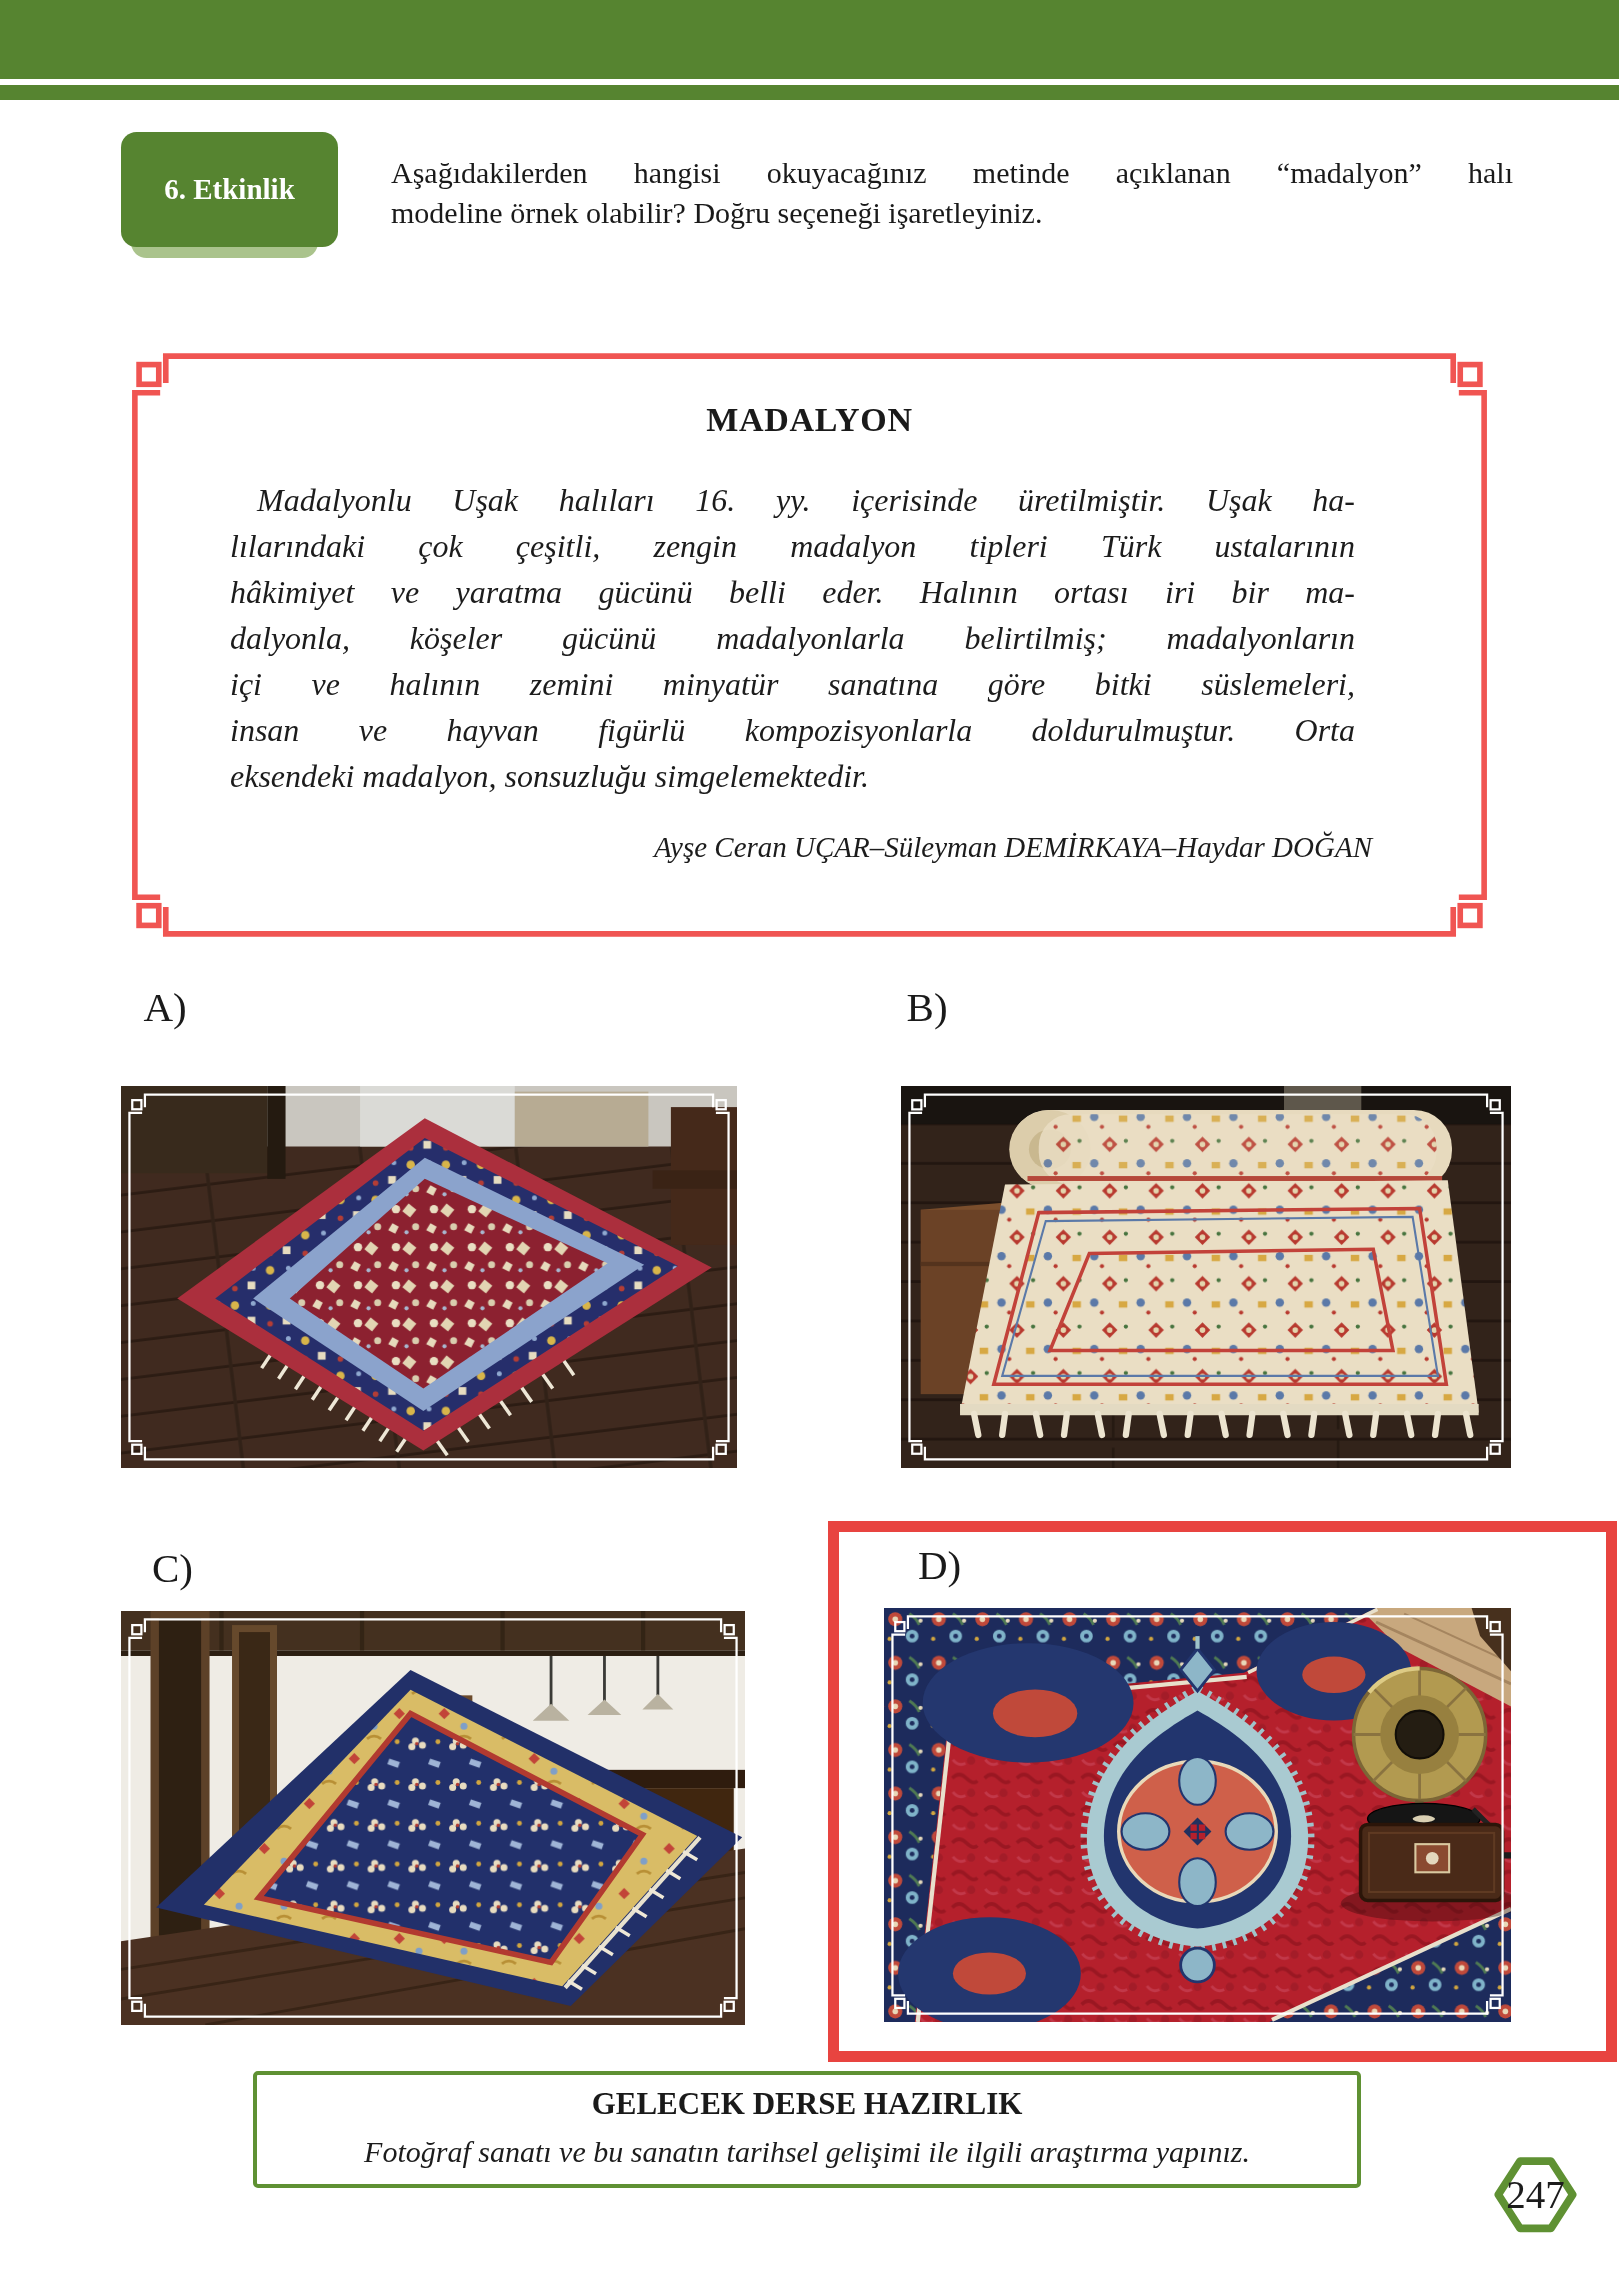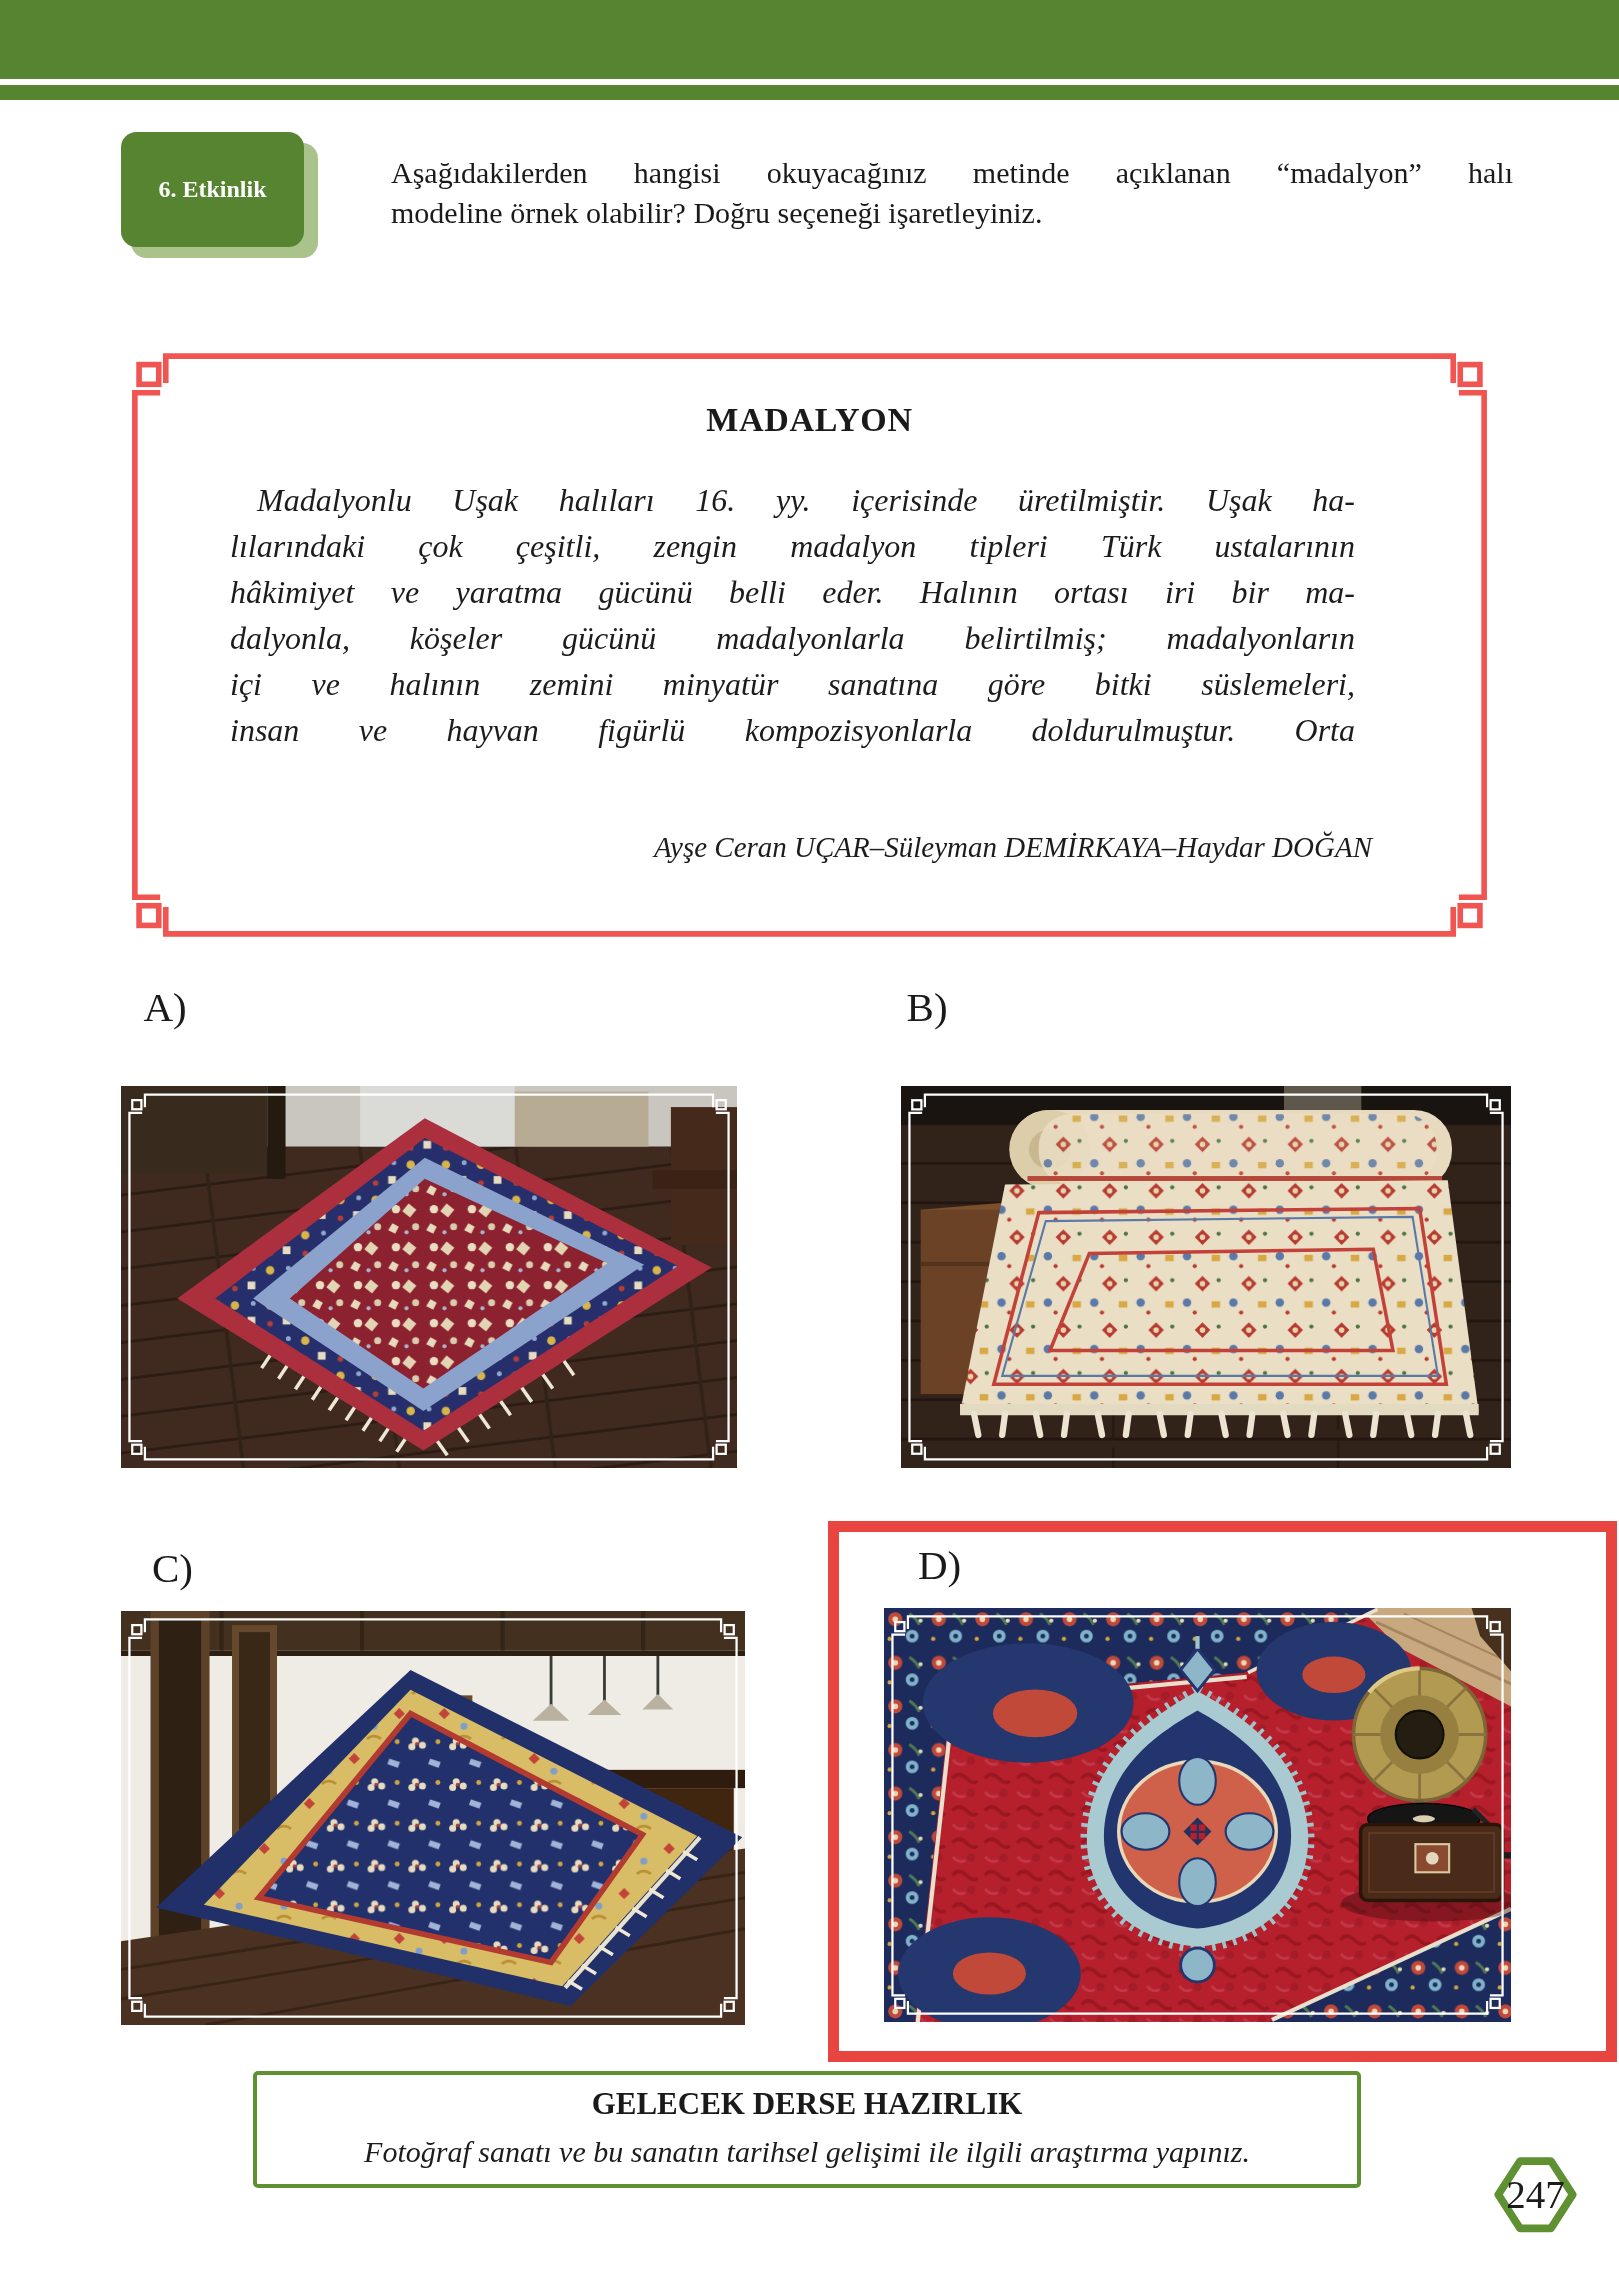--- a/index.html
+++ b/index.html
@@ -6,22 +6,22 @@
     --green:#568430; --green_light:#aac38c; --frame_red:#f05552;
     --highlight_red:#e84440; --footer_green:#5f9133; --ink:#1a1a1a;
   }
   *{margin:0;padding:0;box-sizing:border-box;}
   body{background:#888;font-family:"Liberation Serif",serif;}
   .page{position:relative;width:1620px;height:2284px;background:#ffffff;overflow:hidden;margin:0 auto;}
   .bar{position:absolute;left:0;width:1620px;background:var(--green);}
   #bar1{top:0;height:79px;}
   #bar2{top:85px;height:14.8px;}
   .badge-shadow{position:absolute;left:131px;top:143px;width:187px;height:115px;background:var(--green_light);border-radius:15.5px;}
-  .badge{position:absolute;left:121px;top:132px;width:183px;height:115px;background:var(--green);border-radius:15.5px;
-         display:flex;align-items:center;justify-content:center;color:#fff;font-size:24px;font-weight:bold;}
+  .badge{position:absolute;left:121px;top:132px;width:217px;height:115px;background:var(--green);border-radius:15.5px;
+         display:flex;align-items:center;justify-content:center;color:#fff;font-size:29px;font-weight:bold;}
   .question{position:absolute;left:391px;top:153px;width:1122px;font-size:30px;line-height:40px;color:var(--ink);}
   .jline{text-align:justify;text-align-last:justify;}
   
   .reading{position:absolute;left:118px;top:339px;width:1383px;height:612px;}
   .reading .red-frame{position:absolute;inset:0;}
   .reading-title{position:absolute;left:0;top:62px;width:100%;text-align:center;font-size:34px;font-weight:bold;color:var(--ink);letter-spacing:0.7px;}
   .reading-body{position:absolute;left:112px;top:138px;width:1125px;font-size:32px;font-style:italic;line-height:46px;color:#1c1c1c;}
   .reading-body .ln{height:46px;overflow:hidden;}
   .reading-body .ln.first{text-indent:27px;}
   .attribution{position:absolute;left:129px;top:492px;width:1125px;text-align:right;font-size:29px;font-style:italic;color:#1c1c1c;}
@@ -76,20 +76,21 @@
       </g>
     </svg>
     <div class="reading-title">MADALYON</div>
     <div class="reading-body">
       <div class="ln first jline">Madalyonlu Uşak halıları 16. yy. içerisinde üretilmiştir. Uşak ha-</div>
       <div class="ln jline">lılarındaki çok çeşitli, zengin madalyon tipleri Türk ustalarının</div>
       <div class="ln jline">hâkimiyet ve yaratma gücünü belli eder. Halının ortası iri bir ma-</div>
       <div class="ln jline">dalyonla, köşeler gücünü madalyonlarla belirtilmiş; madalyonların</div>
       <div class="ln jline">içi ve halının zemini minyatür sanatına göre bitki süslemeleri,</div>
       <div class="ln jline">insan ve hayvan figürlü kompozisyonlarla doldurulmuştur. Orta</div>
+      <div class="ln">eksendeki madalyon, sonsuzluğu simgelemektedir.</div>
     </div>
     <div class="attribution">Ayşe Ceran UÇAR–Süleyman DEMİRKAYA–Haydar DOĞAN</div>
   </div>
 
   <div class="highlight-box"></div>
 
   <div id="optA" class="option">
     <div class="opt-label">A)</div>
     <figure class="photo">
       <svg class="scene" viewBox="0 0 876 543" preserveAspectRatio="none">

